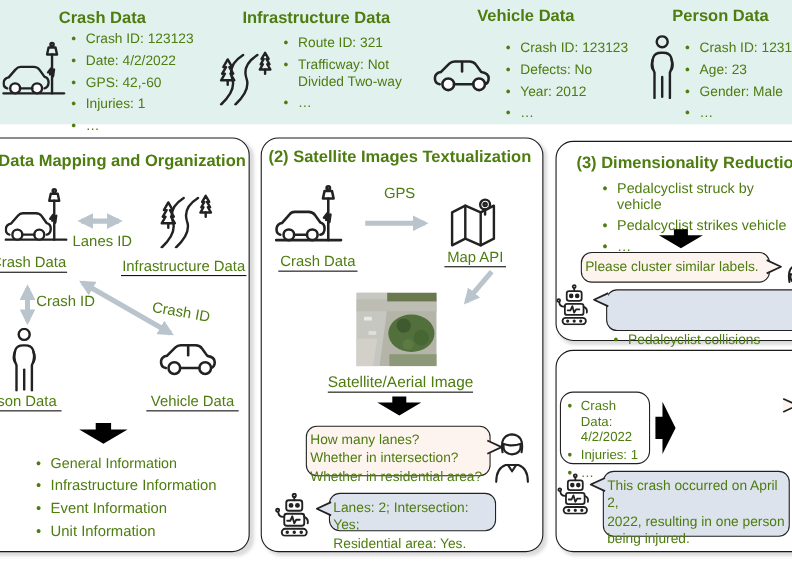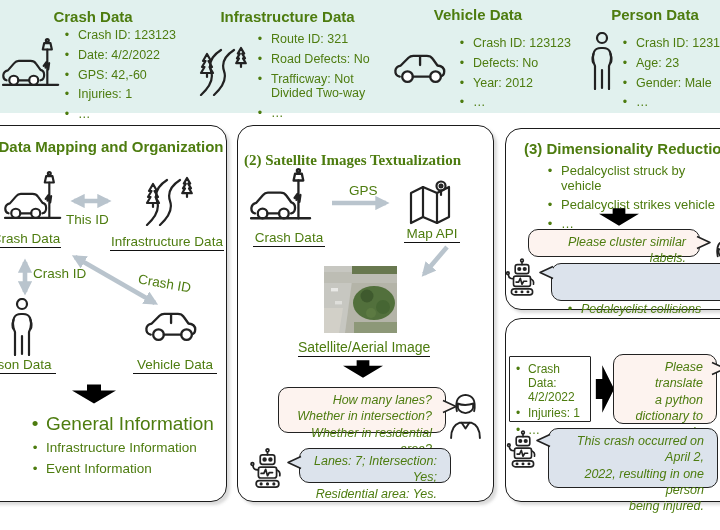--- a/index.html
+++ b/index.html
@@ -13,22 +13,22 @@
   .brow .d{flex:0 0 auto;width:10px;text-align:center;}
   .brow .d::before{content:"\2022";}
   .bt{white-space:pre-line;}
   
   .panel{position:absolute;background:#fff;border:1.7px solid #1b1b1b;border-radius:16px;
          box-shadow:3px 3px 3px rgba(110,110,110,.25);}
   .ptitle{position:absolute;font-weight:bold;font-size:15px;white-space:nowrap;}
   .nlabel{position:absolute;font-size:13.5px;white-space:nowrap;border-bottom:1.4px solid #111;
           padding-bottom:1px;text-align:center;}
   .elabel{position:absolute;font-size:13.5px;white-space:nowrap;}
-  .bub{position:absolute;border:1.6px solid #222;border-radius:10px;font-style:italic;
-       font-size:12.5px;line-height:1.3;white-space:pre-line;padding:4px 13px;box-sizing:border-box;text-align:right;}
+  .bub{position:absolute;border:1.6px solid #222;border-radius:10px;
+       font-size:12.5px;line-height:1.3;white-space:pre-line;padding:4px 3px;box-sizing:border-box;}
   .pink{background:#fdf3ef;}
   .blue{background:#dce3ec;}
   .ico{position:absolute;}
   .ico svg{display:block;width:100%;height:100%;}
   #arrow-overlay{position:absolute;left:0;top:0;pointer-events:none;}
   .tail{position:absolute;overflow:visible;}
 </style>
 </head>
 <body>
 
@@ -161,24 +161,20 @@
           <use href="#sym-treesroad"></use>
         </svg>
       </div>
     <div class="abs" style="left:255px;top:32px;width:120px;">
       <div class="brow">
           <span class="d"></span>
           <span class="bt">Route ID: 321</span>
         </div>
       <div class="brow">
           <span class="d"></span>
-          <span class="bt">Road Defects: No</span>
-        </div>
-      <div class="brow">
-          <span class="d"></span>
           <span class="bt">Trafficway: Not
 Divided Two-way</span>
         </div>
       <div class="brow">
           <span class="d"></span>
           <span class="bt">…</span>
         </div>
     </div>
 
     <div class="gtitle" style="left:428px;top:6px;width:100px;">Vehicle Data</div>
@@ -233,21 +229,21 @@
   </div>
 
   <div class="panel" style="left:-40px;top:125px;width:265px;height:375px;"></div>
   <div class="ptitle" style="left:-24px;top:138px;">(1) Data Mapping and Organization</div>
   <div class="ico" style="left:4px;top:168px;width:58px;height:58px;">
       <svg>
         <use href="#sym-crashcar"></use>
       </svg>
     </div>
   <div class="nlabel" style="left:-9px;top:231px;width:70px;">Crash Data</div>
-  <div class="elabel" style="left:66px;top:212px;">This ID</div>
+  <div class="elabel" style="left:66px;top:212px;">Lanes ID</div>
   <div class="ico" style="left:142px;top:176px;width:54px;height:50px;">
       <svg>
         <use href="#sym-treesroad"></use>
       </svg>
     </div>
   <div class="nlabel" style="left:110px;top:234px;width:114px;">Infrastructure Data</div>
   <div class="elabel" style="left:33px;top:266px;">Crash ID</div>
   <div class="elabel" style="left:138px;top:276px;transform:rotate(10deg);">Crash ID</div>
   <div class="ico" style="left:8px;top:298px;width:28px;height:58px;">
       <svg>
@@ -258,43 +254,47 @@
   <div class="ico" style="left:144px;top:306px;width:58px;height:36px;">
       <svg>
         <use href="#sym-car"></use>
       </svg>
     </div>
   <div class="nlabel" style="left:133px;top:357px;width:84px;">Vehicle Data</div>
   <svg class="ico blockarrow" style="left:70px;top:383px;width:48px;height:22px;" viewBox="0 0 48 22">
       <use href="#sym-darrow"></use>
     </svg>
   <div class="abs" style="left:30px;top:413px;width:200px;font-size:13.5px;">
-    <div class="brow" style="font-size:19px;">
+    <div class="brow" style="font-size:13px;">
         <span class="d"></span>
         <span class="bt">General Information</span>
       </div>
     <div class="brow" style="font-size:13.5px;">
         <span class="d"></span>
         <span class="bt">Infrastructure Information</span>
       </div>
     <div class="brow" style="font-size:13.5px;">
         <span class="d"></span>
         <span class="bt">Event Information</span>
       </div>
+    <div class="brow" style="font-size:13.5px;">
+        <span class="d"></span>
+        <span class="bt">Unit Information</span>
+      </div>
   </div>
 
   <div class="panel" style="left:237px;top:125px;width:255px;height:375px;"></div>
-  <div class="ptitle" style="left:244px;top:152px;font-family:Liberation Serif, serif;">(2) Satellite Images Textualization</div>
+  <div class="ptitle" style="left:244px;top:134px;">(2) Satellite Images Textualization</div>
   <div class="ico" style="left:250px;top:166px;width:62px;height:60px;">
       <svg>
         <use href="#sym-crashcar"></use>
       </svg>
     </div>
   <div class="nlabel" style="left:253px;top:230px;width:72px;">Crash Data</div>
-  <div class="elabel" style="left:349px;top:183px;">GPS</div>
+  <div class="elabel" style="left:349px;top:168px;">GPS</div>
   <div class="ico" style="left:407px;top:179px;width:46px;height:48px;">
       <svg>
         <use href="#sym-map"></use>
       </svg>
     </div>
   <div class="nlabel" style="left:404px;top:226px;width:56px;">Map API</div>
 
   <svg class="ico" style="left:324px;top:266px;width:73px;height:67px;" viewBox="0 0 73 67">
     <rect width="73" height="67" fill="#b4b4a8"></rect>
     <polygon points="0,0 30,0 21,67 0,67" fill="#c7c7c1"></polygon>
@@ -322,21 +322,21 @@
   <div class="ico" style="left:448px;top:391px;width:35px;height:48px;">
       <svg>
         <use href="#sym-analyst"></use>
       </svg>
     </div>
   <div class="ico" style="left:249px;top:448px;width:37px;height:40px;">
       <svg>
         <use href="#sym-robot"></use>
       </svg>
     </div>
-  <div class="bub blue" style="left:299px;top:448px;width:152px;height:35px;">Lanes: 7; Intersection: Yes;
+  <div class="bub blue" style="left:299px;top:448px;width:152px;height:35px;">Lanes: 2; Intersection: Yes;
 Residential area: Yes.</div>
   <svg class="tail" style="left:287px;top:456px;width:14px;height:13px;" viewBox="0 0 14 13">
       <path d="M14,0.5 L1,6.5 L14,12.5" fill="#dce3ec" stroke="#222" stroke-width="1.6" stroke-linejoin="round"></path>
     </svg>
 
   <div class="panel" style="left:505px;top:128px;width:260px;height:180px;"></div>
   <div class="ptitle" style="left:524px;top:140px;">(3) Dimensionality Reduction</div>
   <div class="abs" style="left:545px;top:163px;width:180px;">
     <div class="brow" style="font-size:13px;margin-bottom:3.5px;">
         <span class="d"></span>
@@ -372,42 +372,38 @@
     <div>
       <div class="brow" style="font-size:12.5px;margin-bottom:2px;"><span class="d"></span><span class="bt">Pedalcyclist collisions</span></div>
       <div class="brow" style="font-size:12.5px;"><span class="d"></span><span class="bt">…</span></div>
     </div>
   </div>
   <svg class="tail" style="left:539px;top:266px;width:14px;height:13px;" viewBox="0 0 14 13">
       <path d="M14,0.5 L1,6.5 L14,12.5" fill="#dce3ec" stroke="#222" stroke-width="1.6" stroke-linejoin="round"></path>
     </svg>
 
   <div class="panel" style="left:505px;top:318px;width:260px;height:182px;"></div>
-  <div class="abs" style="left:509px;top:356px;width:82px;height:66px;border:1.5px solid #222;border-radius:1px;background:#fff;padding:5px 4px;box-sizing:border-box;">
+  <div class="abs" style="left:509px;top:356px;width:82px;height:66px;border:1.5px solid #222;border-radius:12px;background:#fff;padding:5px 4px;box-sizing:border-box;">
     <div class="brow" style="font-size:12px;margin-bottom:2px;">
         <span class="d" style="width:8px;"></span>
         <span class="bt">Crash Data:
 4/2/2022</span>
       </div>
     <div class="brow" style="font-size:12px;margin-bottom:2px;">
         <span class="d" style="width:8px;"></span>
         <span class="bt">Injuries: 1</span>
       </div>
     <div class="brow" style="font-size:12px;">
         <span class="d" style="width:8px;"></span>
         <span class="bt">…</span>
       </div>
   </div>
   <svg class="ico blockarrow" style="left:594px;top:358px;width:22px;height:62px;" viewBox="0 0 24 62">
       <use href="#sym-rarrow"></use>
     </svg>
-  <div class="bub pink" style="left:613px;top:354px;width:104px;height:70px;">Please translate
-a python
-dictionary to
-paragraph.</div>
   <svg class="tail" style="left:712px;top:362px;width:14px;height:13px;" viewBox="0 0 14 13">
       <path d="M0,0.5 L13,6.5 L0,12.5" fill="#fdf3ef" stroke="#222" stroke-width="1.6" stroke-linejoin="round"></path>
     </svg>
   <div class="ico" style="left:506px;top:430px;width:34px;height:38px;">
       <svg>
         <use href="#sym-robot"></use>
       </svg>
     </div>
   <div class="bub blue" style="left:548px;top:428px;width:170px;height:60px;">This crash occurred on April 2,
 2022, resulting in one person

